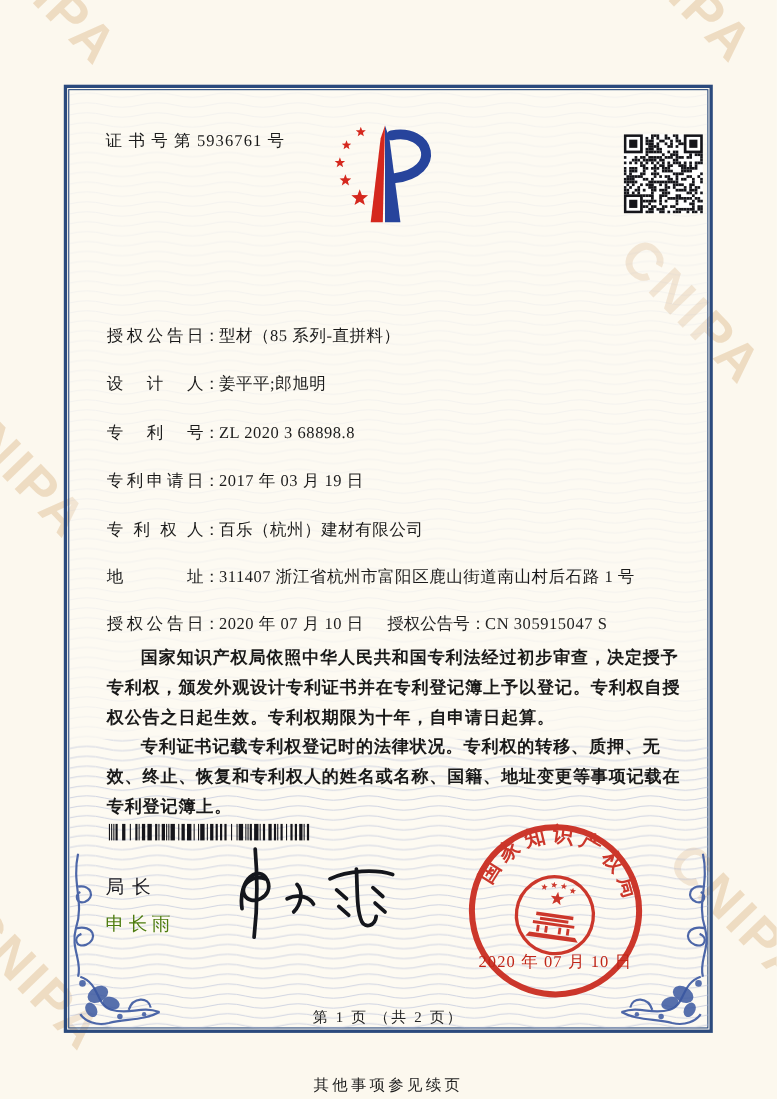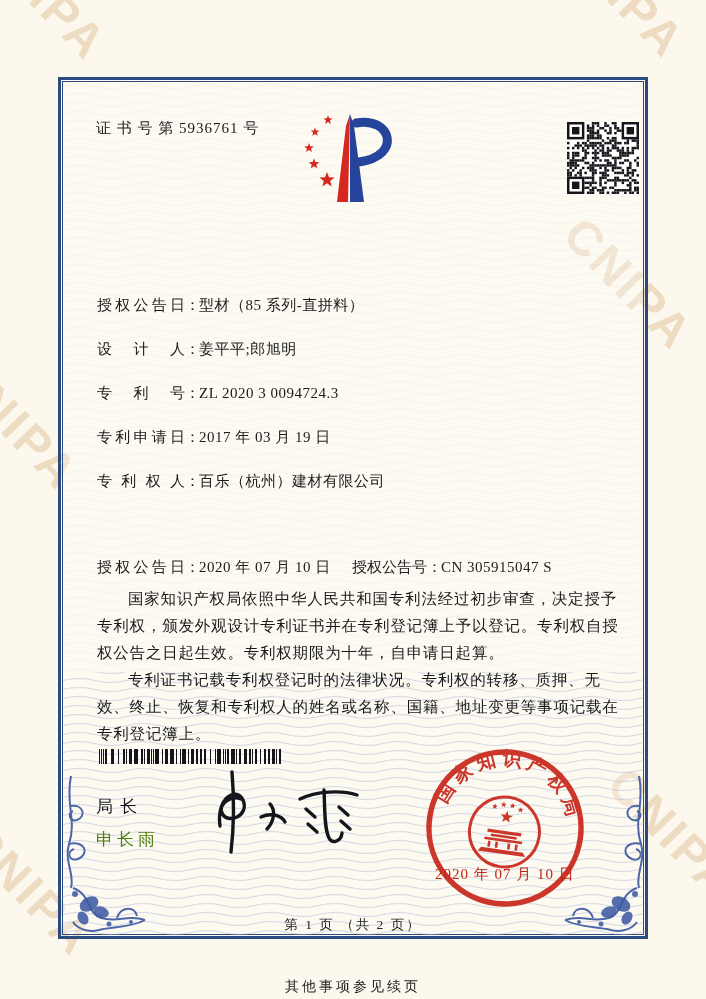--- a/index.html
+++ b/index.html
@@ -34,21 +34,21 @@
     position:absolute;left:0;right:0;top:130px;margin:0;text-align:center;
     font-size:33px;font-weight:700;letter-spacing:8px;color:#111;
   }
   
   .row{position:absolute;left:34px;font-size:15px;color:#1b1b1b;white-space:nowrap;}
   .lbl{display:inline-block;width:88px;text-align:justify;text-align-last:justify;vertical-align:bottom;}
   .colon{display:inline-block;width:14px;}
   .val{letter-spacing:0.5px;}
   .row2{position:absolute;left:289px;font-size:15px;white-space:nowrap;}
   
-  .paras{position:absolute;left:34px;top:503px;width:524px;font-size:15.5px;line-height:27px;color:#191919;letter-spacing:0.8px;}
+  .paras{position:absolute;left:34px;top:503px;width:524px;font-size:15.5px;line-height:27px;color:#191919;letter-spacing:0.8px;font-weight:bold;}
   .paras p{margin:0;text-indent:2em;}
   
   .barcode{position:absolute;left:36px;top:667px;width:186px;height:15px;display:flex;align-items:stretch;}
   .barcode .b{background:#15151a;height:100%;}
   .barcode .s{height:100%;}
   .issuer-title{position:absolute;left:33px;top:713px;font-size:17px;letter-spacing:7px;color:#15151c;}
   .issuer-name{position:absolute;left:33px;top:746px;font-size:17px;letter-spacing:4px;color:#4d7c0f;}
   .sig{position:absolute;left:139px;top:680px;}
   .seal{position:absolute;left:352px;top:658px;mix-blend-mode:multiply;opacity:0.92;}
   .seal-date{position:absolute;left:372px;top:783px;font-size:15px;color:#c02517;letter-spacing:1px;z-index:7;white-space:nowrap;}
@@ -491,27 +491,30 @@
         </svg>
 
 
       <div class="row" style="top:214px">
         <span class="lbl">授权公告日</span><span class="colon">：</span><span class="val">型材（85 系列-直拼料）</span>
       </div>
       <div class="row" style="top:258px">
         <span class="lbl">设计人</span><span class="colon">：</span><span class="val">姜平平;郎旭明</span>
       </div>
       <div class="row" style="top:302px">
-        <span class="lbl">专利号</span><span class="colon">：</span><span class="val">ZL 2020 3 0094724.3</span>
+        <span class="lbl">专利号</span><span class="colon">：</span><span class="val">ZL 2020 3 68898.8</span>
       </div>
       <div class="row" style="top:346px">
         <span class="lbl">专利申请日</span><span class="colon">：</span><span class="val">2017 年 03 月 19 日</span>
       </div>
       <div class="row" style="top:390px">
         <span class="lbl">专利权人</span><span class="colon">：</span><span class="val">百乐（杭州）建材有限公司</span>
+      </div>
+      <div class="row" style="top:433px">
+        <span class="lbl">地址</span><span class="colon">：</span><span class="val">311407 浙江省杭州市富阳区鹿山街道南山村后石路 1 号</span>
       </div>
       <div class="row" style="top:476px">
         <span class="lbl">授权公告日</span><span class="colon">：</span><span class="val">2020 年 07 月 10 日</span>
       </div>
       <div class="row2" style="top:476px">
         <span>授权公告号</span><span class="colon">：</span><span class="val">CN 305915047 S</span>
       </div>
 
       <div class="paras">
         <p>国家知识产权局依照中华人民共和国专利法经过初步审查，决定授予专利权，颁发外观设计专利证书并在专利登记簿上予以登记。专利权自授权公告之日起生效。专利权期限为十年，自申请日起算。</p>

